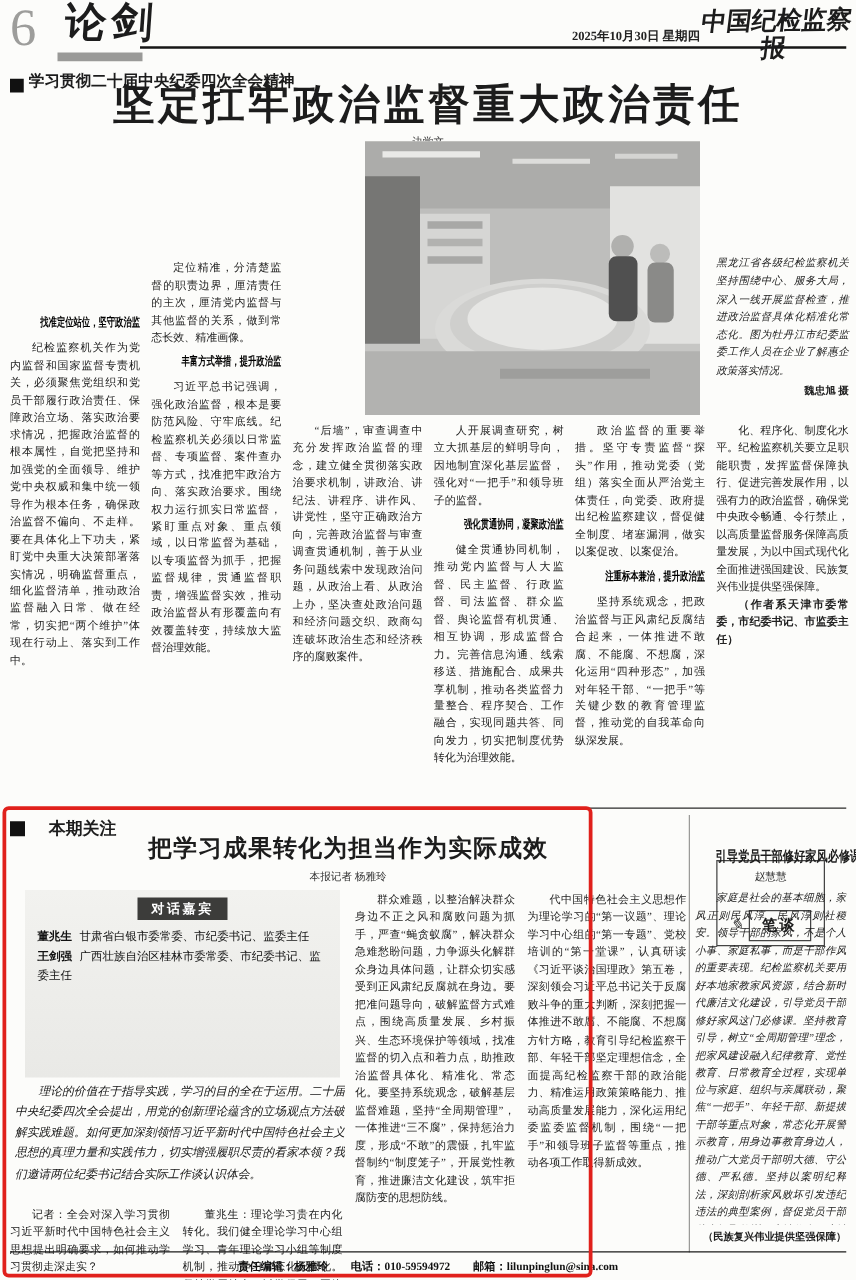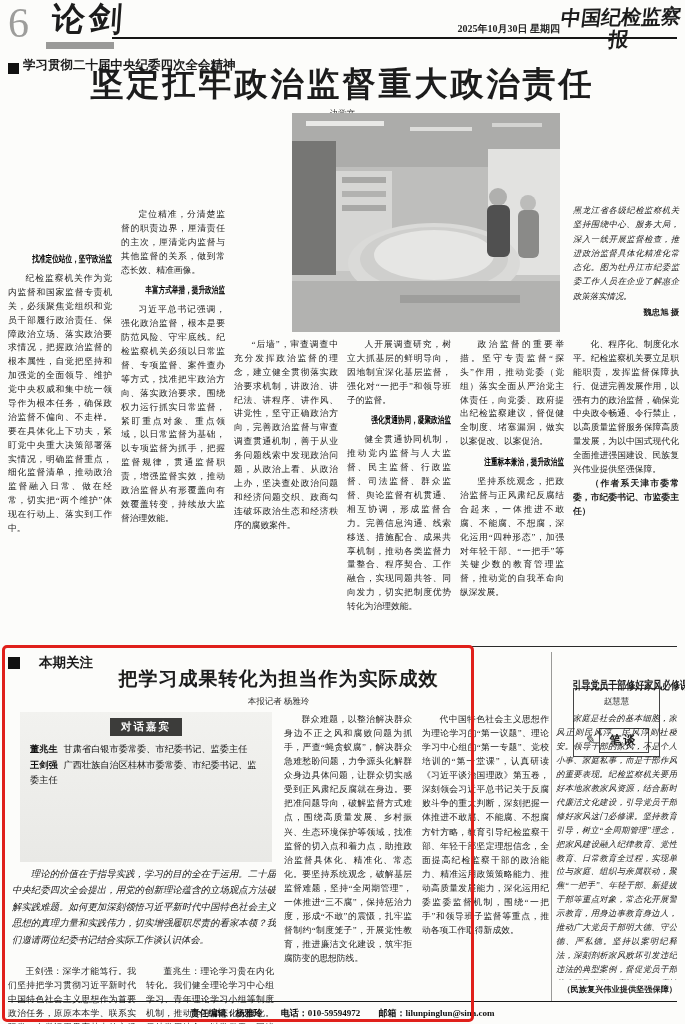--- a/index.html
+++ b/index.html
@@ -180,20 +180,21 @@
       <span class="guest-tag">对话嘉宾</span>
       <div class="guest-line">
         <b>董兆生</b><span>甘肃省白银市委常委、市纪委书记、监委主任</span>
       </div>
       <div class="guest-line">
         <b>王剑强</b><span>广西壮族自治区桂林市委常委、市纪委书记、监委主任</span>
       </div>
     </div>
 
     <div class="abs fcol fa">
+      <p>记者：全会对深入学习贯彻习近平新时代中国特色社会主义思想提出明确要求，如何推动学习贯彻走深走实？</p>
       <p>王剑强：深学才能笃行。我们坚持把学习贯彻习近平新时代中国特色社会主义思想作为首要政治任务，原原本本学、联系实际学，自觉运用贯穿其中的立场观点方法指导监督执纪执法实践，把学习成效转化为正风肃纪反腐的实际行动。</p>
     </div>
     <div class="abs fcol fb">
       <p>董兆生：理论学习贵在内化转化。我们健全理论学习中心组学习、青年理论学习小组等制度机制，推动学习常态化长效化。坚持学用结合、以学促干，围绕全会部署逐项细化落实举措，把学习成果转化为谋划工作的思路、破解难题的办法、推动发展的实效，做到学思用贯通、知信行统一。</p>
     </div>
     <div class="abs fcol fc">
       <p>群众难题，以整治解决群众身边不正之风和腐败问题为抓手，严查“蝇贪蚁腐”，解决群众急难愁盼问题，力争源头化解群众身边具体问题，让群众切实感受到正风肃纪反腐就在身边。要把准问题导向，破解监督方式难点，围绕高质量发展、乡村振兴、生态环境保护等领域，找准监督的切入点和着力点，助推政治监督具体化、精准化、常态化。要坚持系统观念，破解基层监督难题，坚持“全周期管理”，一体推进“三不腐”，保持惩治力度，形成“不敢”的震慑，扎牢监督制约“制度笼子”，开展党性教育，推进廉洁文化建设，筑牢拒腐防变的思想防线。</p>
     </div>
     <div class="abs fcol fd">
       <p>代中国特色社会主义思想作为理论学习的“第一议题”、理论学习中心组的“第一专题”、党校培训的“第一堂课”，认真研读《习近平谈治国理政》第五卷，深刻领会习近平总书记关于反腐败斗争的重大判断，深刻把握一体推进不敢腐、不能腐、不想腐方针方略，教育引导纪检监察干部、年轻干部坚定理想信念，全面提高纪检监察干部的政治能力、精准运用政策策略能力、推动高质量发展能力，深化运用纪委监委监督机制，围绕“一把手”和领导班子监督等重点，推动各项工作取得新成效。</p>

